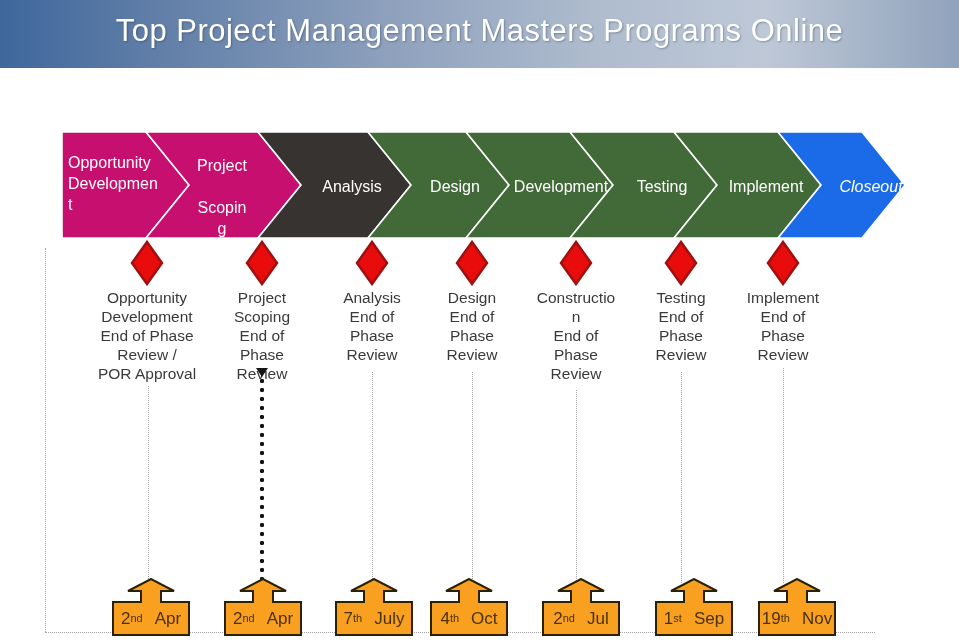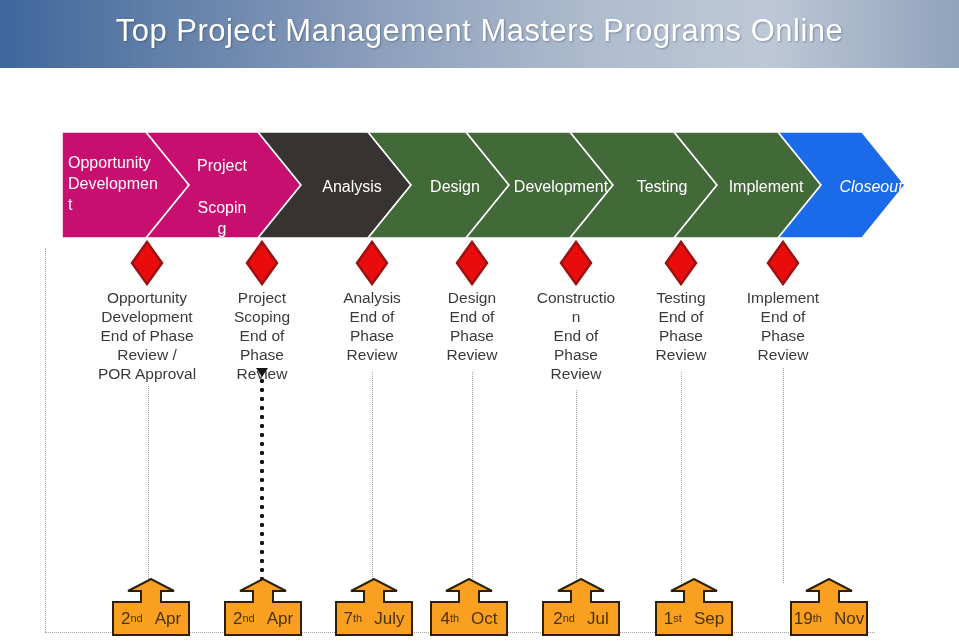--- a/index.html
+++ b/index.html
@@ -215,21 +215,21 @@
 <div class="callout" style="left:655px;">
   <svg width="78" height="58" viewBox="0 0 78 58">
       <polygon points="1,24 29,24 29,13 16,13 39,1 62,13 49,13 49,24 77,24 77,57 1,57" fill="#F9A021" stroke="#2B2000" stroke-width="2"></polygon>
     </svg>
   <div class="callout-text">
       <span>1</span>
       <sup>st</sup>
       <span class="mo">Sep</span>
     </div>
 </div>
-<div class="callout" style="left:790px;">
+<div class="callout" style="left:758px;">
   <svg width="78" height="58" viewBox="0 0 78 58">
       <polygon points="1,24 29,24 29,13 16,13 39,1 62,13 49,13 49,24 77,24 77,57 1,57" fill="#F9A021" stroke="#2B2000" stroke-width="2"></polygon>
     </svg>
   <div class="callout-text">
       <span>19</span>
       <sup>th</sup>
       <span class="mo">Nov</span>
     </div>
 </div>
 

